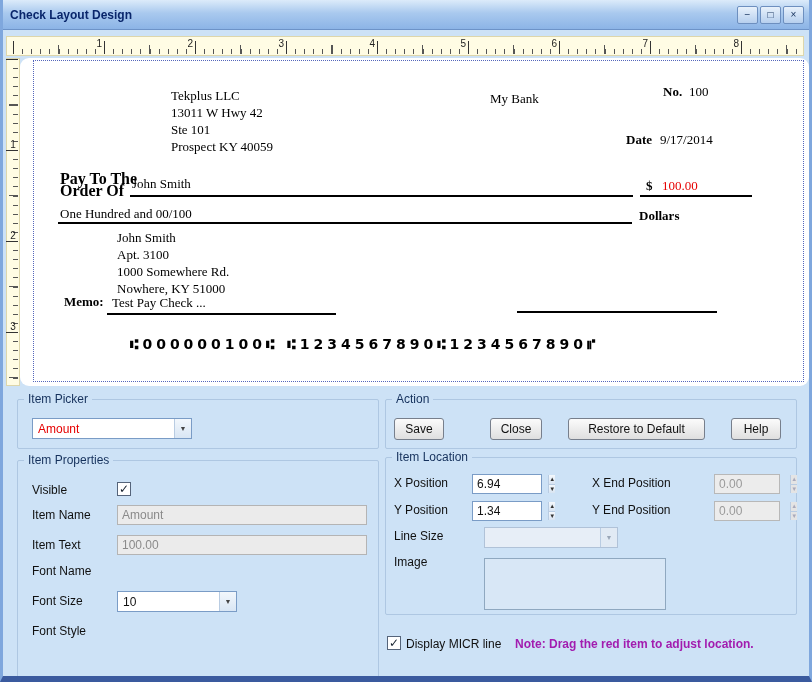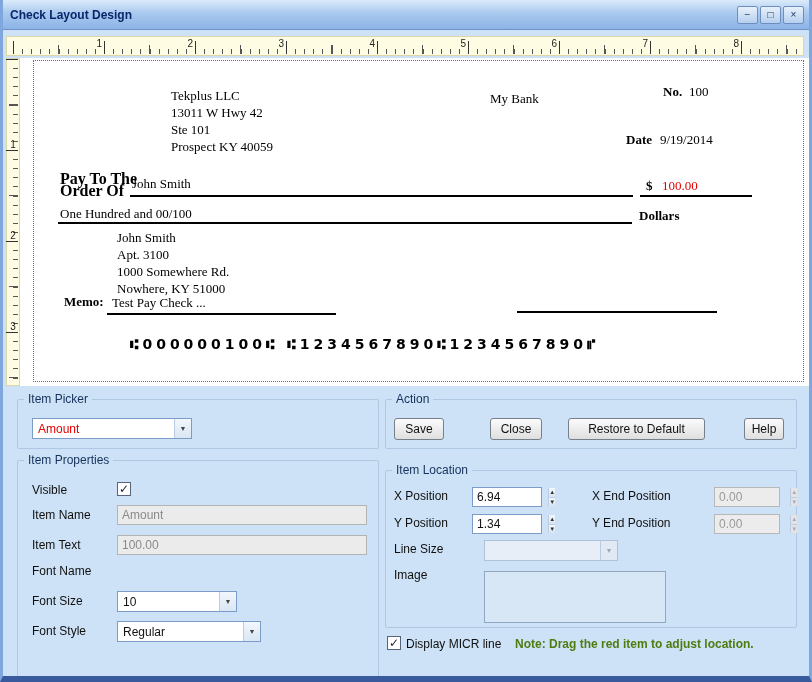--- a/index.html
+++ b/index.html
@@ -33,21 +33,21 @@
   .ht-inch{height:13px;background:repeating-linear-gradient(90deg,#333 0 1px,transparent 1px 91px);}
   .hnum{position:absolute;top:1px;width:12px;text-align:right;font-size:10px;color:#222;}
   .vruler{position:absolute;left:3px;top:58px;width:14px;height:328px;background:#fffce4;border:1px solid #ddd6ab;box-sizing:border-box;}
   .vt{position:absolute;top:0;bottom:0;right:1px;}
   .vt-minor{width:5px;background:repeating-linear-gradient(180deg,#555 0 1px,transparent 1px 9.1px);}
   .vt-half{width:9px;background:repeating-linear-gradient(180deg,#555 0 1px,transparent 1px 45.5px);}
   .vt-inch{width:12px;background:repeating-linear-gradient(180deg,#333 0 1px,transparent 1px 91px);}
   .vnum{position:absolute;left:0;width:12px;text-align:center;font-size:10px;color:#222;}
   
   .canvas{position:absolute;left:17px;top:58px;width:789px;height:328px;background:#ffffff;
-    font-family:"Liberation Serif","DejaVu Serif",serif;font-size:13px;color:#000;}
+    font-family:"Liberation Serif","DejaVu Serif",serif;font-size:13px;color:#000;border-radius:9px;}
   .sel-border{position:absolute;left:13px;top:2px;width:769px;height:320px;border:1px dotted #5566bb;}
   .ck{position:absolute;white-space:nowrap;}
   .b{font-weight:bold;}
   .red{color:#e60000;}
   .ck-line{position:absolute;height:2px;background:#000;}
   .micr{font-family:"DejaVu Sans",sans-serif;font-weight:700;font-size:14px;letter-spacing:4px;}
   
   .panel{position:absolute;left:0;top:386px;width:806px;height:290px;background:#cde2f6;}
   .group{position:absolute;border:1px solid #aec7e2;border-radius:2px;box-sizing:border-box;}
   .group-label{position:absolute;top:-8px;left:6px;background:#cde2f6;padding:0 4px;color:#15315c;font-size:12px;}
@@ -80,21 +80,21 @@
     background:linear-gradient(#f4f8fc,#d8e4f2);}
   .sb+.sb{border-top:1px solid #b9cce2;}
   .spin.disabled{background:#ececec;border-color:#b8b8b8;}
   .spin.disabled .spin-val{color:#9a9a9a;}
   .spin.disabled .sb{color:#aab;background:#e4e4e4;}
   .checkbox{
     position:absolute;width:14px;height:14px;box-sizing:border-box;background:#fff;border:1px solid #55647a;
     display:flex;align-items:center;justify-content:center;font-size:12px;line-height:1;color:#15202e;
   }
   .imagebox{position:absolute;border:1px solid #8fa8c0;background:#d8e7f6;box-sizing:border-box;}
-  .note{position:absolute;color:#4d7c0f;font-size:12px;font-weight:600;white-space:nowrap;}
+  .note{position:absolute;color:#a21caf;font-size:12px;font-weight:600;white-space:nowrap;}
   .micr-check-label{font-weight:400;}
 </style>
 </head>
 <body>
 
 <div class="titlebar">
   <span class="title-text">Check Layout Design</span>
   <div class="winbtns">
     <span class="winbtn">−</span>
     <span class="winbtn">□</span>
@@ -131,21 +131,21 @@
   <div class="ck" style="left:151px;top:47px">13011 W Hwy 42</div>
   <div class="ck" style="left:151px;top:64px">Ste 101</div>
   <div class="ck" style="left:151px;top:81px">Prospect KY 40059</div>
 
   <div class="ck" style="left:470px;top:33px">My Bank</div>
 
   <div class="ck b" style="left:643px;top:26px">No.</div>
   <div class="ck" style="left:669px;top:26px">100</div>
 
   <div class="ck b" style="left:606px;top:74px">Date</div>
-  <div class="ck" style="left:640px;top:74px">9/19/2014</div>
+  <div class="ck" style="left:640px;top:74px">9/17/2014</div>
 
   <div class="ck b" style="left:40px;top:112px;font-size:16px">Pay To The</div>
   <div class="ck b" style="left:40px;top:124px;font-size:16px">Order Of</div>
   <div class="ck" style="left:112px;top:118px">John Smith</div>
   <div class="ck-line" style="left:110px;top:137px;width:503px"></div>
 
   <div class="ck b" style="left:626px;top:120px">$</div>
   <div class="ck red" style="left:642px;top:120px">100.00</div>
   <div class="ck-line" style="left:620px;top:137px;width:112px"></div>
 
@@ -174,21 +174,21 @@
       <span class="combo-val red">Amount</span>
       <span class="combo-arrow">▼</span>
     </div>
   </div>
 
   <div class="group" style="left:382px;top:13px;width:412px;height:50px">
     <span class="group-label">Action</span>
     <div class="btn" style="left:8px;top:18px;width:50px">Save</div>
     <div class="btn" style="left:104px;top:18px;width:52px">Close</div>
     <div class="btn" style="left:182px;top:18px;width:137px">Restore to Default</div>
-    <div class="btn" style="left:358px;top:18px;width:40px">Help</div>
+    <div class="btn" style="left:345px;top:18px;width:50px">Help</div>
   </div>
 
   <div class="group" style="left:14px;top:74px;width:362px;height:248px">
     <span class="group-label">Item Properties</span>
 
     <span class="lbl" style="left:14px;top:22px">Visible</span>
     <span class="checkbox" style="left:99px;top:21px">✓</span>
 
     <span class="lbl" style="left:14px;top:47px">Item Name</span>
     <div class="field" style="left:99px;top:44px;width:250px">Amount</div>
@@ -198,27 +198,23 @@
 
     <span class="lbl" style="left:14px;top:103px">Font Name</span>
 
     <span class="lbl" style="left:14px;top:133px">Font Size</span>
     <div class="combo" style="left:99px;top:130px;width:120px">
       <span class="combo-val">10</span>
       <span class="combo-arrow">▼</span>
     </div>
 
     <span class="lbl" style="left:14px;top:163px">Font Style</span>
-    <div class="combo" style="left:99px;top:160px;width:144px">
-      <span class="combo-val">Regular</span>
-      <span class="combo-arrow">▼</span>
-    </div>
-  </div>
-
-  <div class="group" style="left:382px;top:84px;width:412px;height:158px">
+  </div>
+
+  <div class="group" style="left:382px;top:71px;width:412px;height:158px">
     <span class="group-label">Item Location</span>
 
     <span class="lbl" style="left:8px;top:18px">X Position</span>
     <div class="spin" style="left:86px;top:16px;width:70px">
       <span class="spin-val">6.94</span>
       <span class="spin-btns">
           <span class="sb">▲</span>
           <span class="sb">▼</span>
         </span>
     </div>

